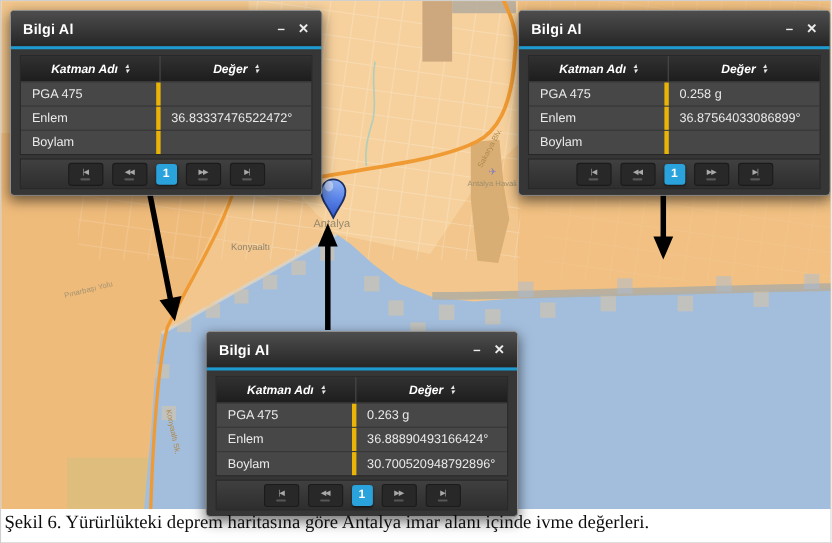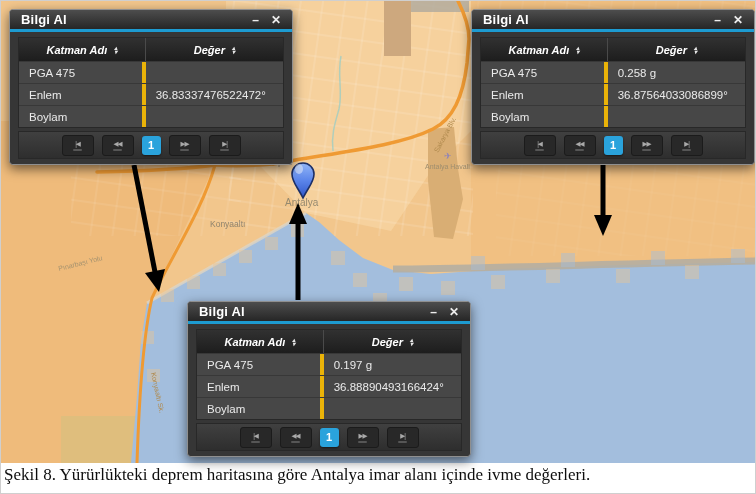--- a/index.html
+++ b/index.html
@@ -7,21 +7,21 @@
          font-family:"Liberation Sans",sans-serif;border:1px solid #cfcfcf;box-sizing:border-box;}
   .map{position:absolute;left:0;top:0;width:756px;height:462px;overflow:hidden;}
   .map svg{display:block;}
 
   
   .panel{position:absolute;width:282px;background:#363636;border:1px solid #8f8f8f;
          border-radius:4px;box-shadow:0 4px 12px rgba(0,0,0,.55);}
   .panel-1{left:8px;top:8px;}
   .panel-2{left:470px;top:8px;}
   .panel-3{left:186px;top:300px;}
-  .titlebar{height:19px;display:flex;align-items:center;padding:0 11px;
+  .titlebar{height:32px;display:flex;align-items:center;padding:0 11px;
             background:linear-gradient(#4d4d4d,#262626);border-radius:3px 3px 0 0;}
   .title{color:#fff;font-weight:bold;font-size:13px;letter-spacing:.2px;}
   .win-controls{margin-left:auto;display:flex;gap:12px;align-items:center;}
   .win-btn{color:#ededed;font-weight:bold;font-size:12px;line-height:12px;cursor:default;}
   .accent{height:3px;}
   .panel-body{padding:5px 8px 5px;background:#363636;border-radius:0 0 4px 4px;}
   .tbl{border:1px solid #282828;}
   .tbl-header{display:grid;grid-template-columns:48% 52%;height:23px;
               background:linear-gradient(#313131,#1d1d1d);}
   .hcell{display:flex;align-items:center;justify-content:center;color:#fff;
@@ -272,34 +272,35 @@
           <div class="hcell">
             <span>Değer</span>
             <span class="sort">
                 <span>▴</span>
                 <span>▾</span>
               </span>
           </div>
         </div>
         <div class="tbl-row">
           <div class="cell first">PGA 475</div>
-          <div class="cell">0.197 g</div>
+          <div class="cell">0.263 g</div>
         </div>
         <div class="tbl-row">
           <div class="cell first">Enlem</div>
           <div class="cell">36.88890493166424°</div>
         </div>
         <div class="tbl-row">
           <div class="cell first">Boylam</div>
+          <div class="cell">30.700520948792896°</div>
         </div>
       </div>
       <div class="pager">
         <div class="pg-btn">|◀</div>
         <div class="pg-btn">◀◀</div>
         <div class="pg-current" style="background: rgb(42, 163, 220);">1</div>
         <div class="pg-btn">▶▶</div>
         <div class="pg-btn">▶|</div>
       </div>
     </div>
   </div>
 
-  <div class="caption">Şekil 8. Yürürlükteki deprem haritasına göre Antalya imar alanı içinde ivme değerleri.</div>
+  <div class="caption">Şekil 6. Yürürlükteki deprem haritasına göre Antalya imar alanı içinde ivme değerleri.</div>
 </div>
 
 </body></html>

